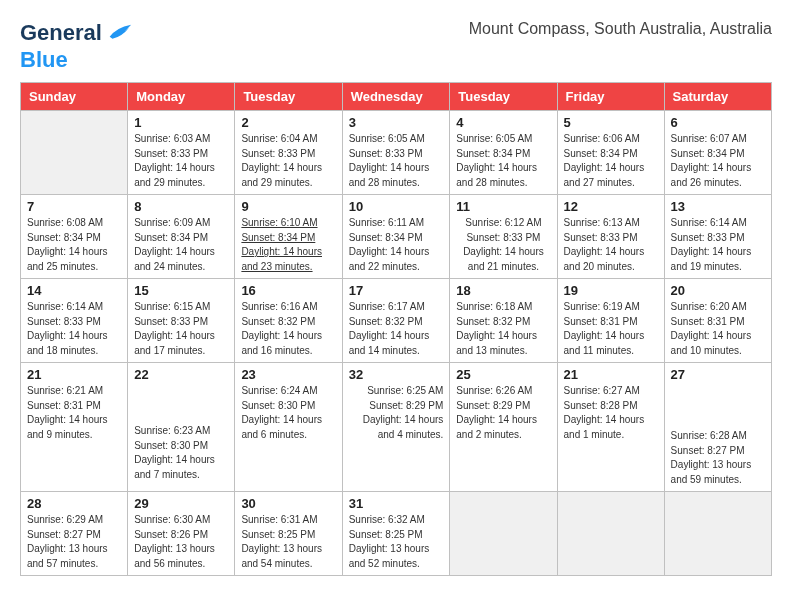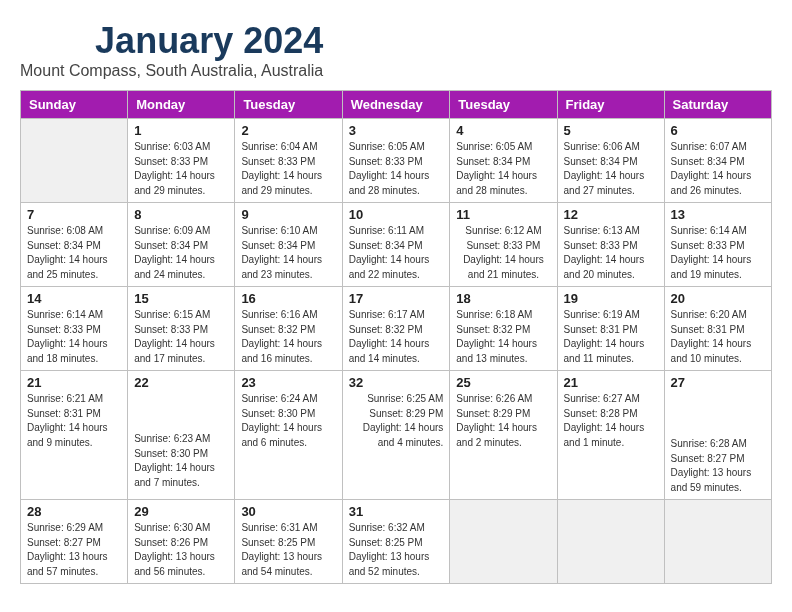--- a/index.html
+++ b/index.html
@@ -44,21 +44,21 @@
     }
     .location {
       font-size: 16px;
       color: #444;
     }
     .calendar {
       width: 100%;
       border-collapse: collapse;
     }
     .calendar th {
-      background: #a21caf;
+      background: #ef4444;
       color: #fff;
       text-align: left;
       padding: 6px 8px;
       font-size: 13px;
       border: 1px solid #c0c0c0;
     }
     .calendar td {
       border: 1px solid #c0c0c0;
       vertical-align: top;
       padding: 4px 6px;
@@ -80,22 +80,30 @@
     .day-info {
       font-size: 10px;
       color: #333;
       line-height: 1.45;
     }
   </style>
 </head>
 <body>
 
 <div class="header">
+  <div class="logo">
+    <div>
+      <div class="logo-text">
+        General<svg class="logo-bird" viewBox="0 0 30 30" style="display:inline-block;vertical-align:middle;margin-left:3px;">
+          <path d="M5 18 Q12 8 28 5 Q20 14 14 16 Q22 12 26 8 Q18 18 8 20 Z" fill="#2196F3"></path>
+        </svg><br><span style="color:#2196F3;">Blue</span>
+      </div>
+    </div>
+  </div>
   <div class="title-area">
-    <div class="month-title">January 2024</div>
     <div class="location">Mount Compass, South Australia, Australia</div>
   </div>
 </div>
 
 <table class="calendar">
   <thead>
     <tr id="weekday-header">
         <th>Sunday</th>
         <th>Monday</th>
         <th>Tuesday</th>
@@ -161,21 +169,21 @@
         </td>
         <td>
           <span class="day-num">8</span>
           <div class="day-info" style="white-space: pre-line;">Sunrise: 6:09 AM
 Sunset: 8:34 PM
 Daylight: 14 hours
 and 24 minutes.</div>
         </td>
         <td>
           <span class="day-num">9</span>
-          <div class="day-info" style="white-space: pre-line;">Sunrise: 6:10 AM
+          <div class="day-info" style="white-space: pre-line; text-decoration: underline;">Sunrise: 6:10 AM
 Sunset: 8:34 PM
 Daylight: 14 hours
 and 23 minutes.</div>
         </td>
         <td>
           <span class="day-num">10</span>
           <div class="day-info" style="white-space: pre-line;">Sunrise: 6:11 AM
 Sunset: 8:34 PM
 Daylight: 14 hours
 and 22 minutes.</div>

